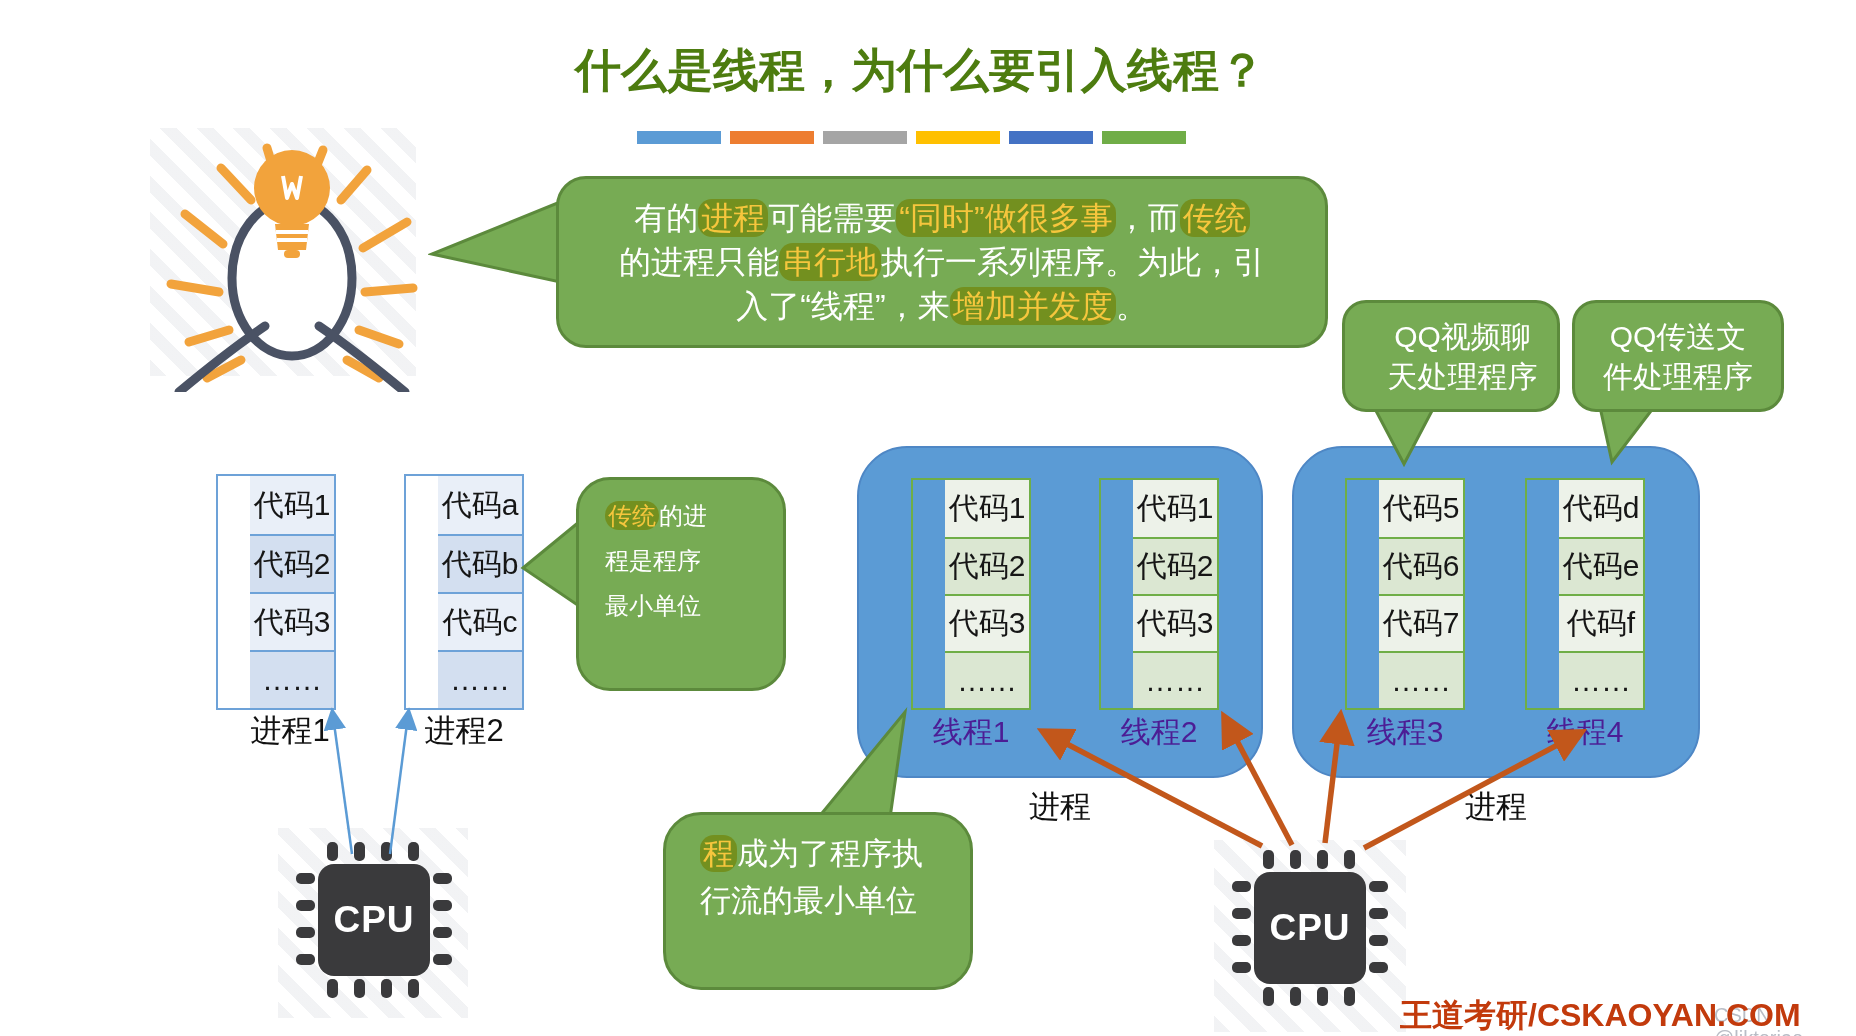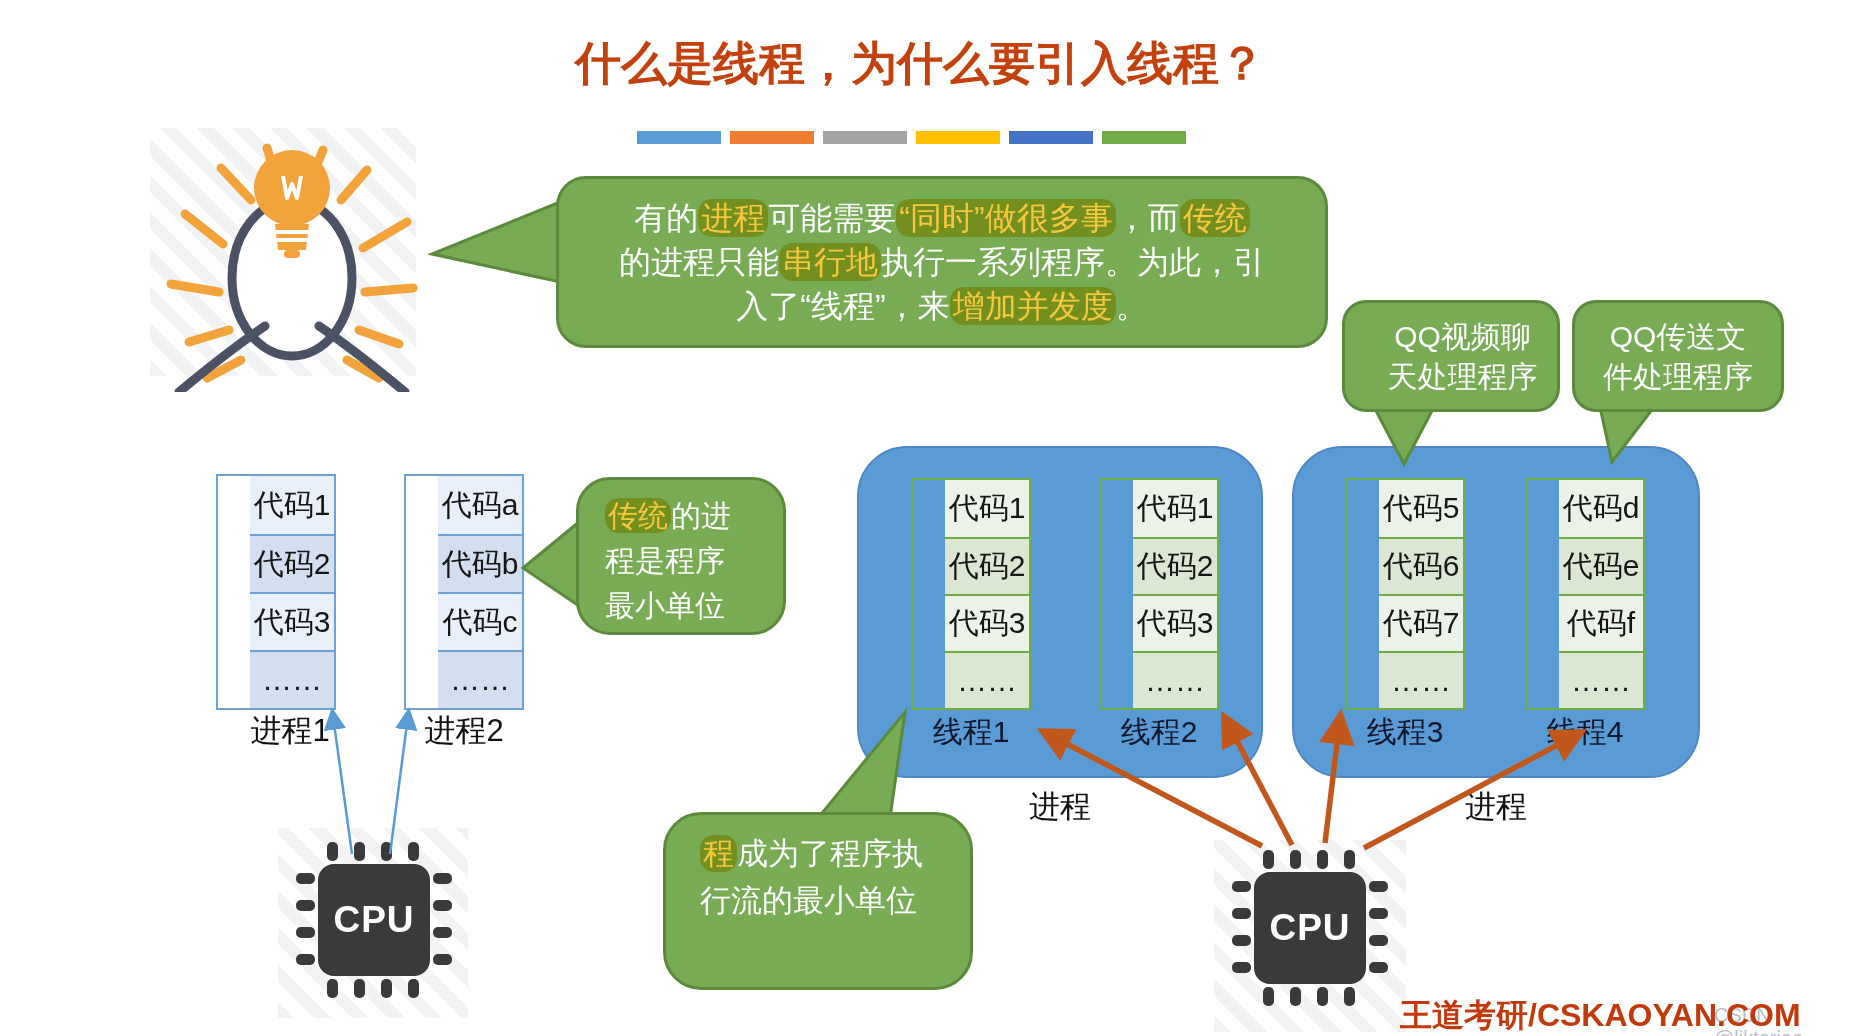--- a/index.html
+++ b/index.html
@@ -1,39 +1,39 @@
 <!DOCTYPE html>
 <html><head>
 <meta charset="utf-8">
 <style>
   html,body{margin:0;padding:0;background:#fff;}
   #canvas{position:relative;width:1856px;height:1036px;background:#fff;overflow:hidden;
           font-family:"Liberation Sans",sans-serif;}
   .abs{position:absolute;}
 
   
-  .title{position:absolute;left:420px;top:33px;width:1000px;text-align:center;
-         font-family:"DejaVu Serif",serif;font-weight:bold;font-size:46px;color:#c2410c;}
+  .title{position:absolute;left:420px;top:40px;width:1000px;text-align:center;
+         font-family:"DejaVu Serif",serif;font-weight:bold;font-size:46px;color:#4d7c0f;}
   .bars{position:absolute;left:637px;top:131px;display:flex;gap:9px;}
   .bar{width:84px;height:13px;}
 
   
   .hatch{position:absolute;background:repeating-linear-gradient(45deg,rgba(110,120,140,0.09) 0 12px,transparent 12px 26px);}
 
   
   .bubble{position:absolute;background:#77AB54;border:3px solid #5C8A3C;box-sizing:border-box;color:#fff;}
   .bubble .line{white-space:nowrap;}
   .hl{background:#73901F;color:#F6C63D;border-radius:14px;padding:1px 3px;}
   .tail{position:absolute;}
   .tail polygon{fill:#77AB54;stroke:#5C8A3C;stroke-width:3;}
 
   #main-bubble{left:556px;top:176px;width:772px;height:172px;border-radius:30px;
                font-size:32px;line-height:44px;text-align:center;padding-top:17px;}
-  #trad-bubble{left:576px;top:477px;width:210px;height:158px;border-radius:34px;
-               font-size:30px;line-height:45px;padding:13px 16px 0 26px;}
+  #trad-bubble{left:576px;top:477px;width:210px;height:214px;border-radius:34px;
+               font-size:24px;line-height:45px;padding:13px 16px 0 26px;}
   #intro-bubble{left:663px;top:812px;width:310px;height:178px;border-radius:38px;
                font-size:31px;line-height:47px;padding:15px 0 0 34px;}
   .qq-bubble{width:218px;height:112px;border-radius:24px;font-size:30px;line-height:40px;
              text-align:center;padding-top:14px;}
   #qq-video{left:1342px;top:300px;padding-left:23px;}
   #qq-file{left:1572px;top:300px;width:212px;}
 
   
   .table{position:absolute;width:120px;box-sizing:border-box;padding-left:32px;}
   .table .cell{height:58px;display:flex;align-items:center;justify-content:center;
@@ -41,21 +41,21 @@
   .table.blue{border:2px solid #6DA2D8;}
   .table.blue .cell{background:#E9EFF8;}
   .table.blue .cell.alt{background:#D3DFF0;}
   .table.blue .cell + .cell{border-top:2px solid #6DA2D8;}
   .table.green{border:2px solid #6FAE47;}
   .table.green .cell{height:57px;background:#EDF2E9;}
   .table.green .cell.alt{background:#DBE7D2;}
   .table.green .cell + .cell{border-top:2px solid #6FAE47;}
 
   .proc-label{position:absolute;width:120px;text-align:center;font-size:31px;color:#111;}
-  .thread-label{position:absolute;width:120px;text-align:center;font-size:30px;color:#0f172a;}
+  .thread-label{position:absolute;width:120px;text-align:center;font-size:30px;color:#4c1d95;}
 
   
   .bluebox{position:absolute;top:446px;width:406px;height:332px;background:#5B9BD5;
            border:2px solid #4E87C5;border-radius:50px;box-sizing:border-box;}
   #middle-box{left:857px;}
   #right-box{left:1292px;width:408px;}
 
   
   .cpu{position:absolute;width:156px;height:156px;}
   .cpu .body{position:absolute;left:22px;top:22px;width:112px;height:112px;background:#3A3A3C;

